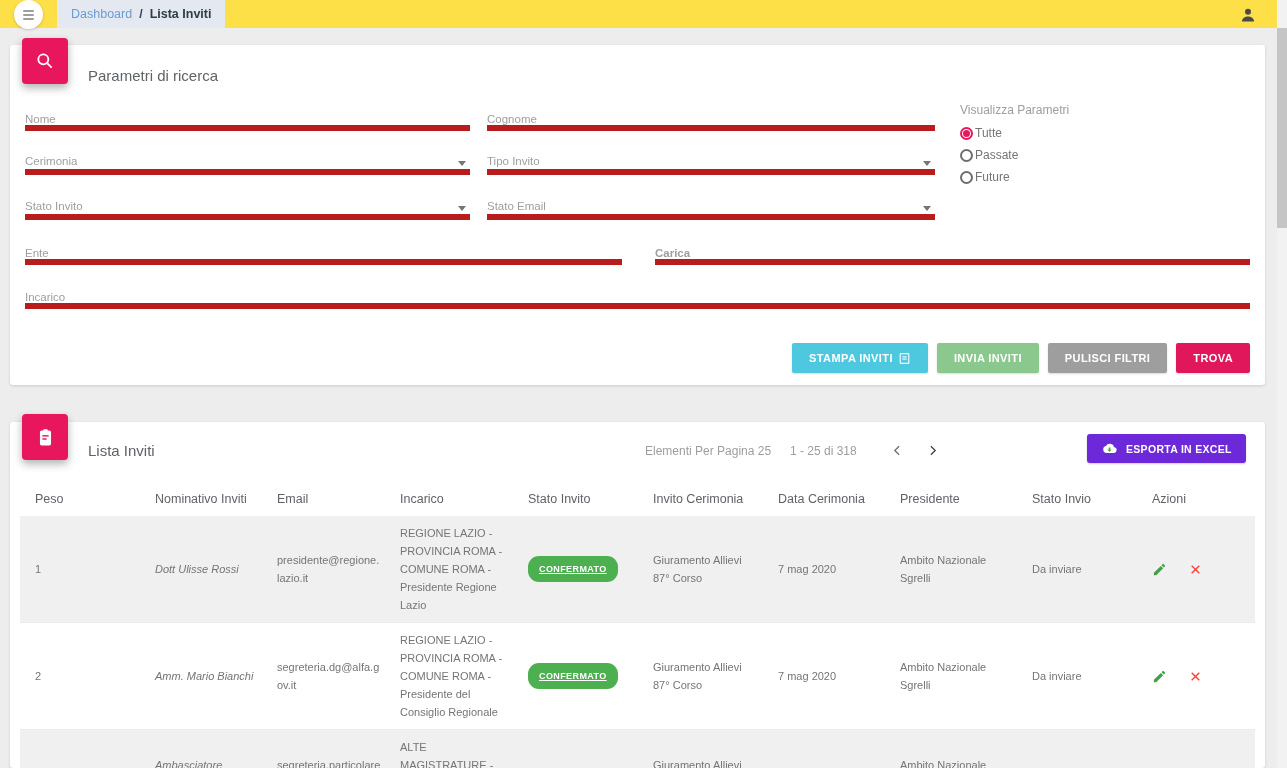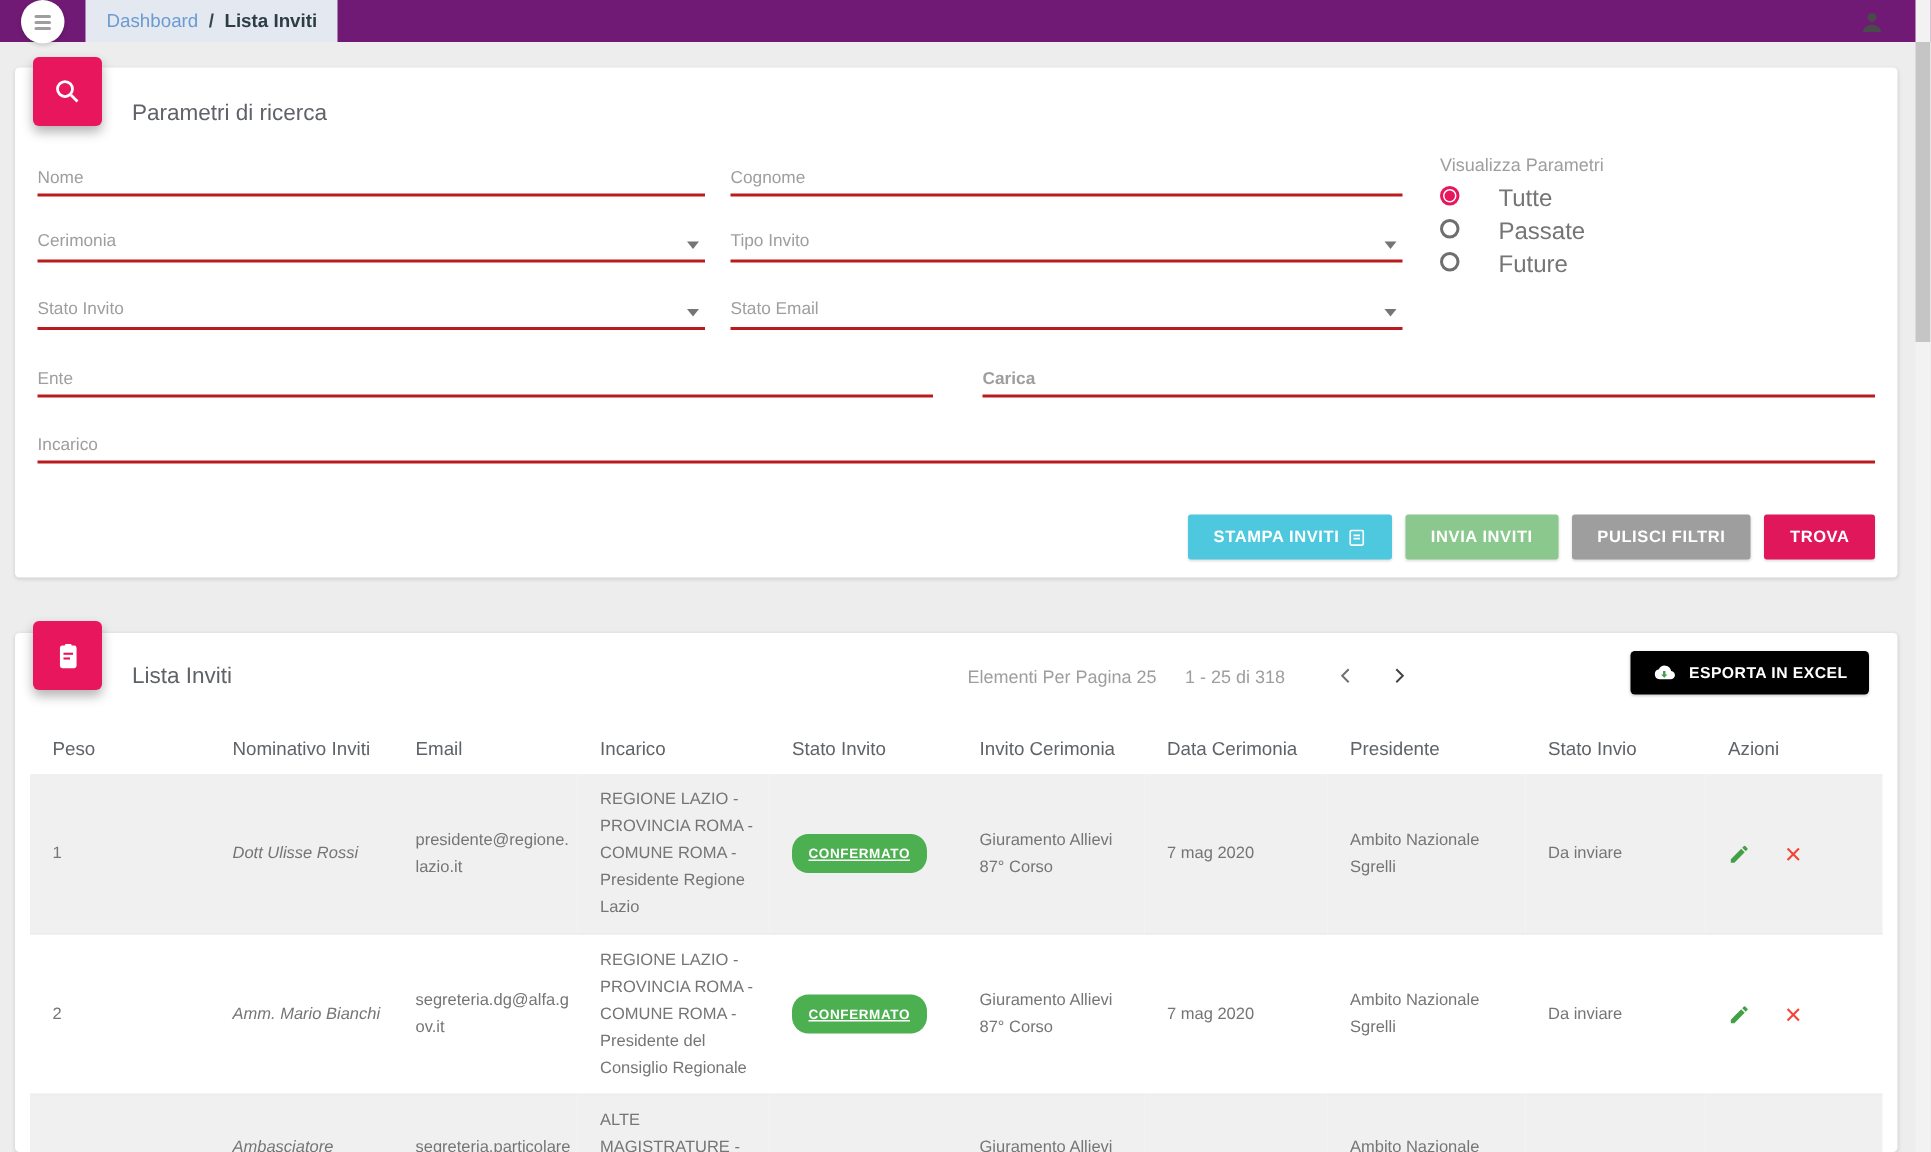--- a/index.html
+++ b/index.html
@@ -5,21 +5,21 @@
   * { box-sizing: border-box; margin: 0; padding: 0; }
   html,body { width:1287px; height:768px; }
   body {
     background:#ededed;
     font-family:"Liberation Sans", sans-serif;
     position:relative;
     overflow:hidden;
     color:#757575;
   }
   
-  .topbar { position:absolute; top:0; left:0; right:0; height:28px; background:#701a75; z-index:5; }
+  .topbar { position:absolute; top:0; left:0; right:0; height:28px; background:#fde047; z-index:5; }
   .menu-fab { position:absolute; left:14px; top:0; width:29px; height:29px; border-radius:50%;
     background:#fff; box-shadow:0 1px 3px rgba(0,0,0,.18); display:flex; align-items:center; justify-content:center; cursor:pointer; }
   .menu-glyph { display:flex; flex-direction:column; gap:2px; }
   .menu-glyph span { width:11px; height:2px; background:#9e9e9e; border-radius:1px; }
   .breadcrumb { position:absolute; left:57px; top:0; height:28px; background:#e4e8f1;
     display:flex; align-items:center; padding:0 14px; gap:7px; font-size:12.5px; }
   .bc-home { color:#6b9bd2; cursor:pointer; }
   .bc-sep { color:#37474f; font-weight:bold; }
   .bc-cur { color:#2e3c46; font-weight:bold; }
   .user-btn { position:absolute; right:30px; top:6px; width:18px; height:18px; cursor:pointer; }
@@ -32,59 +32,59 @@
   .card1 { top:45px; height:340px; }
   .card2 { top:422px; height:346px; }
   .fab { position:absolute; width:46px; height:46px; border-radius:4px; background:#e8175d;
     box-shadow:0 4px 8px rgba(0,0,0,.3); display:flex; align-items:center; justify-content:center; z-index:3; }
   .fab1 { left:12px; top:-7px; }
   .fab2 { left:12px; top:-8px; }
   .card-title { position:absolute; left:78px; color:#5f6368; font-size:15px; }
   .card1 .card-title { top:22px; }
   .card2 .card-title { top:20px; }
   
-  .field { position:absolute; height:24px; border-bottom:2px solid #b91c1c; font-size:11.5px; }
+  .field { position:absolute; height:24px; border-bottom:6px solid #b91c1c; font-size:11.5px; }
   .field input { position:absolute; left:0; top:2px; width:100%; height:20px; border:none; outline:none;
     background:transparent; font:inherit; color:#424242; }
   .field input::placeholder { color:#9e9e9e; opacity:1; }
   .select-field { cursor:pointer; }
   .select-label { position:absolute; left:0; top:4px; color:#9e9e9e; }
   .select-arrow { position:absolute; right:4px; top:10px; width:0; height:0;
     border-left:4px solid transparent; border-right:4px solid transparent; border-top:5px solid #757575; }
   .f-nome        { left:15px;  top:62px;  width:445px; }
   .f-cognome     { left:477px; top:62px;  width:448px; }
   .f-cerimonia   { left:15px;  top:106px; width:445px; }
   .f-tipo-invito { left:477px; top:106px; width:448px; }
   .f-stato-invito{ left:15px;  top:151px; width:445px; }
   .f-stato-email { left:477px; top:151px; width:448px; }
   .f-ente        { left:15px;  top:196px; width:597px; }
   .f-carica      { left:645px; top:196px; width:595px;font-weight:bold; }
   .f-incarico    { left:15px;  top:240px; width:1225px; }
   
   .vis-label { position:absolute; left:950px; top:58px; font-size:12px; color:#9e9e9e; }
-  .radio-row { position:absolute; left:950px; display:flex; align-items:flex-start; gap:26px;
-    font-size:16px; color:#757575; cursor:pointer; height:16px; }
+  .radio-row { position:absolute; left:950px; display:flex; align-items:flex-end; gap:2px;
+    font-size:12px; color:#757575; cursor:pointer; height:16px; }
   .r0 { top:79px; } .r1 { top:101px; } .r2 { top:123px; }
   .radio-outer { width:13px; height:13px; border-radius:50%; border:2px solid #6e6e6e;
     display:flex; align-items:center; justify-content:center; flex:0 0 auto; }
   .radio-dot { width:7px; height:7px; border-radius:50%; background:transparent; }
   .radio-row.checked .radio-outer { border-color:#e8175d; }
   .radio-row.checked .radio-dot { background:#e8175d; }
   
   .btn-row { position:absolute; right:15px; top:298px; display:flex; gap:9px; }
   .btn { height:30px; border:none; border-radius:2px; color:#fff; font-size:11px; font-weight:bold;
     letter-spacing:.4px; padding:0 17px; display:flex; align-items:center; gap:5px;
     font-family:inherit; cursor:pointer; box-shadow:0 1px 2px rgba(0,0,0,.15); }
   .pag-text { position:absolute; font-size:12px; color:#9e9e9e; top:22px; }
   .pp { left:635px; } .pr { left:780px; }
   .pag-chev { position:absolute; top:19px; width:18px; height:18px; cursor:pointer;
     display:flex; align-items:center; justify-content:center; }
   .chev-prev { left:878px; } .chev-next { left:913px; }
   .export-btn { position:absolute; left:1077px; top:12px; height:29px; padding:0 14px;
-    background:#000000; border:none; border-radius:3px; color:#fff; font-size:10.5px; font-weight:bold;
+    background:#6d28d9; border:none; border-radius:3px; color:#fff; font-size:10.5px; font-weight:bold;
     letter-spacing:.3px; display:flex; align-items:center; gap:8px; font-family:inherit; cursor:pointer;
     box-shadow:0 1px 2px rgba(0,0,0,.2); }
   
   table.tbl { position:absolute; top:58px; left:10px; width:1235px; border-collapse:collapse;
     table-layout:fixed; font-size:11px; color:#757575; }
   .tbl th { text-align:left; font-weight:normal; color:#5f6368; font-size:12.5px;
     padding:12px 4px 10px 15px; overflow:hidden; }
   .tbl td { padding:8px 4px 8px 15px; vertical-align:middle; line-height:18px;
     word-wrap:break-word; overflow-wrap:break-word; }
   .tbl tbody tr:nth-child(odd) { background:#f0f0f0; }

